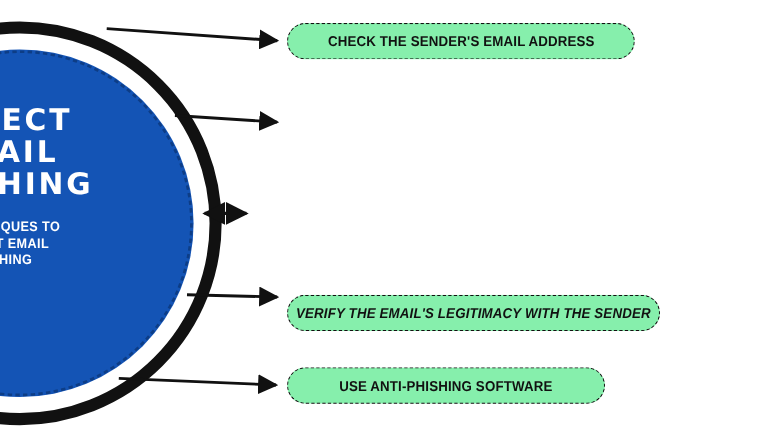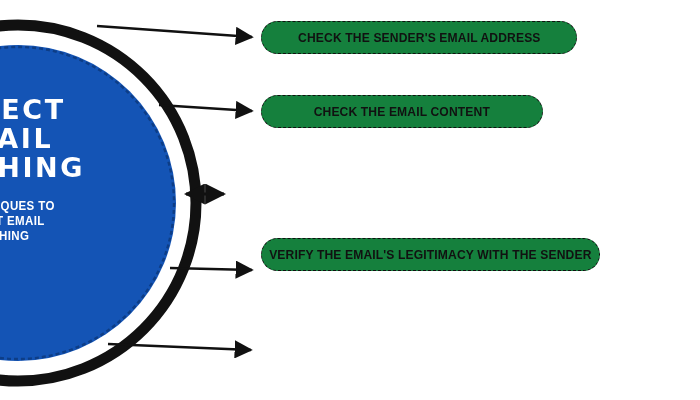--- a/index.html
+++ b/index.html
@@ -83,21 +83,21 @@
     width: 700px;
     height: 400px;
   }
 
   
   .pill {
     position: absolute;
     box-sizing: border-box;
     border: 1.6px dashed #111111;
     border-radius: 999px;
-    background: #15803d;
+    background: #86efac;
     display: flex;
     align-items: center;
     justify-content: center;
     height: 33px;
   }
   .pill-label {
     font-family: "Liberation Sans Narrow", "Liberation Sans", sans-serif;
     font-weight: bold;
     font-size: 13px;
     letter-spacing: 0.15px;
@@ -154,23 +154,23 @@
       <path d="M 170 268 L 252 270" stroke="#111111" stroke-width="2.6" fill="none" marker-end="url(#arrowR)"></path>
 
       <path d="M 108 344 L 251 350" stroke="#111111" stroke-width="2.6" fill="none" marker-end="url(#arrowR)"></path>
     </svg>
   </div>
 
   <div class="pill" style="left:261px; top:21px; width:316px;">
     <span class="pill-label">CHECK THE SENDER'S EMAIL ADDRESS</span>
   </div>
 
-  <div class="pill" style="left:261px; top:95px; width:282px;">
-    <span class="pill-label">CHECK THE EMAIL CONTENT</span>
-  </div>
 
 
-  <div class="pill" style="left:261px; top:238px; width:339px;">
+  <div class="pill" style="left:261px; top:268px; width:339px;font-style:italic;">
     <span class="pill-label">VERIFY THE EMAIL'S LEGITIMACY WITH THE SENDER</span>
   </div>
 
+  <div class="pill" style="left:261px; top:334px; width:289px;">
+    <span class="pill-label">USE ANTI-PHISHING SOFTWARE</span>
+  </div>
 
 </div>
 
 </body></html>

